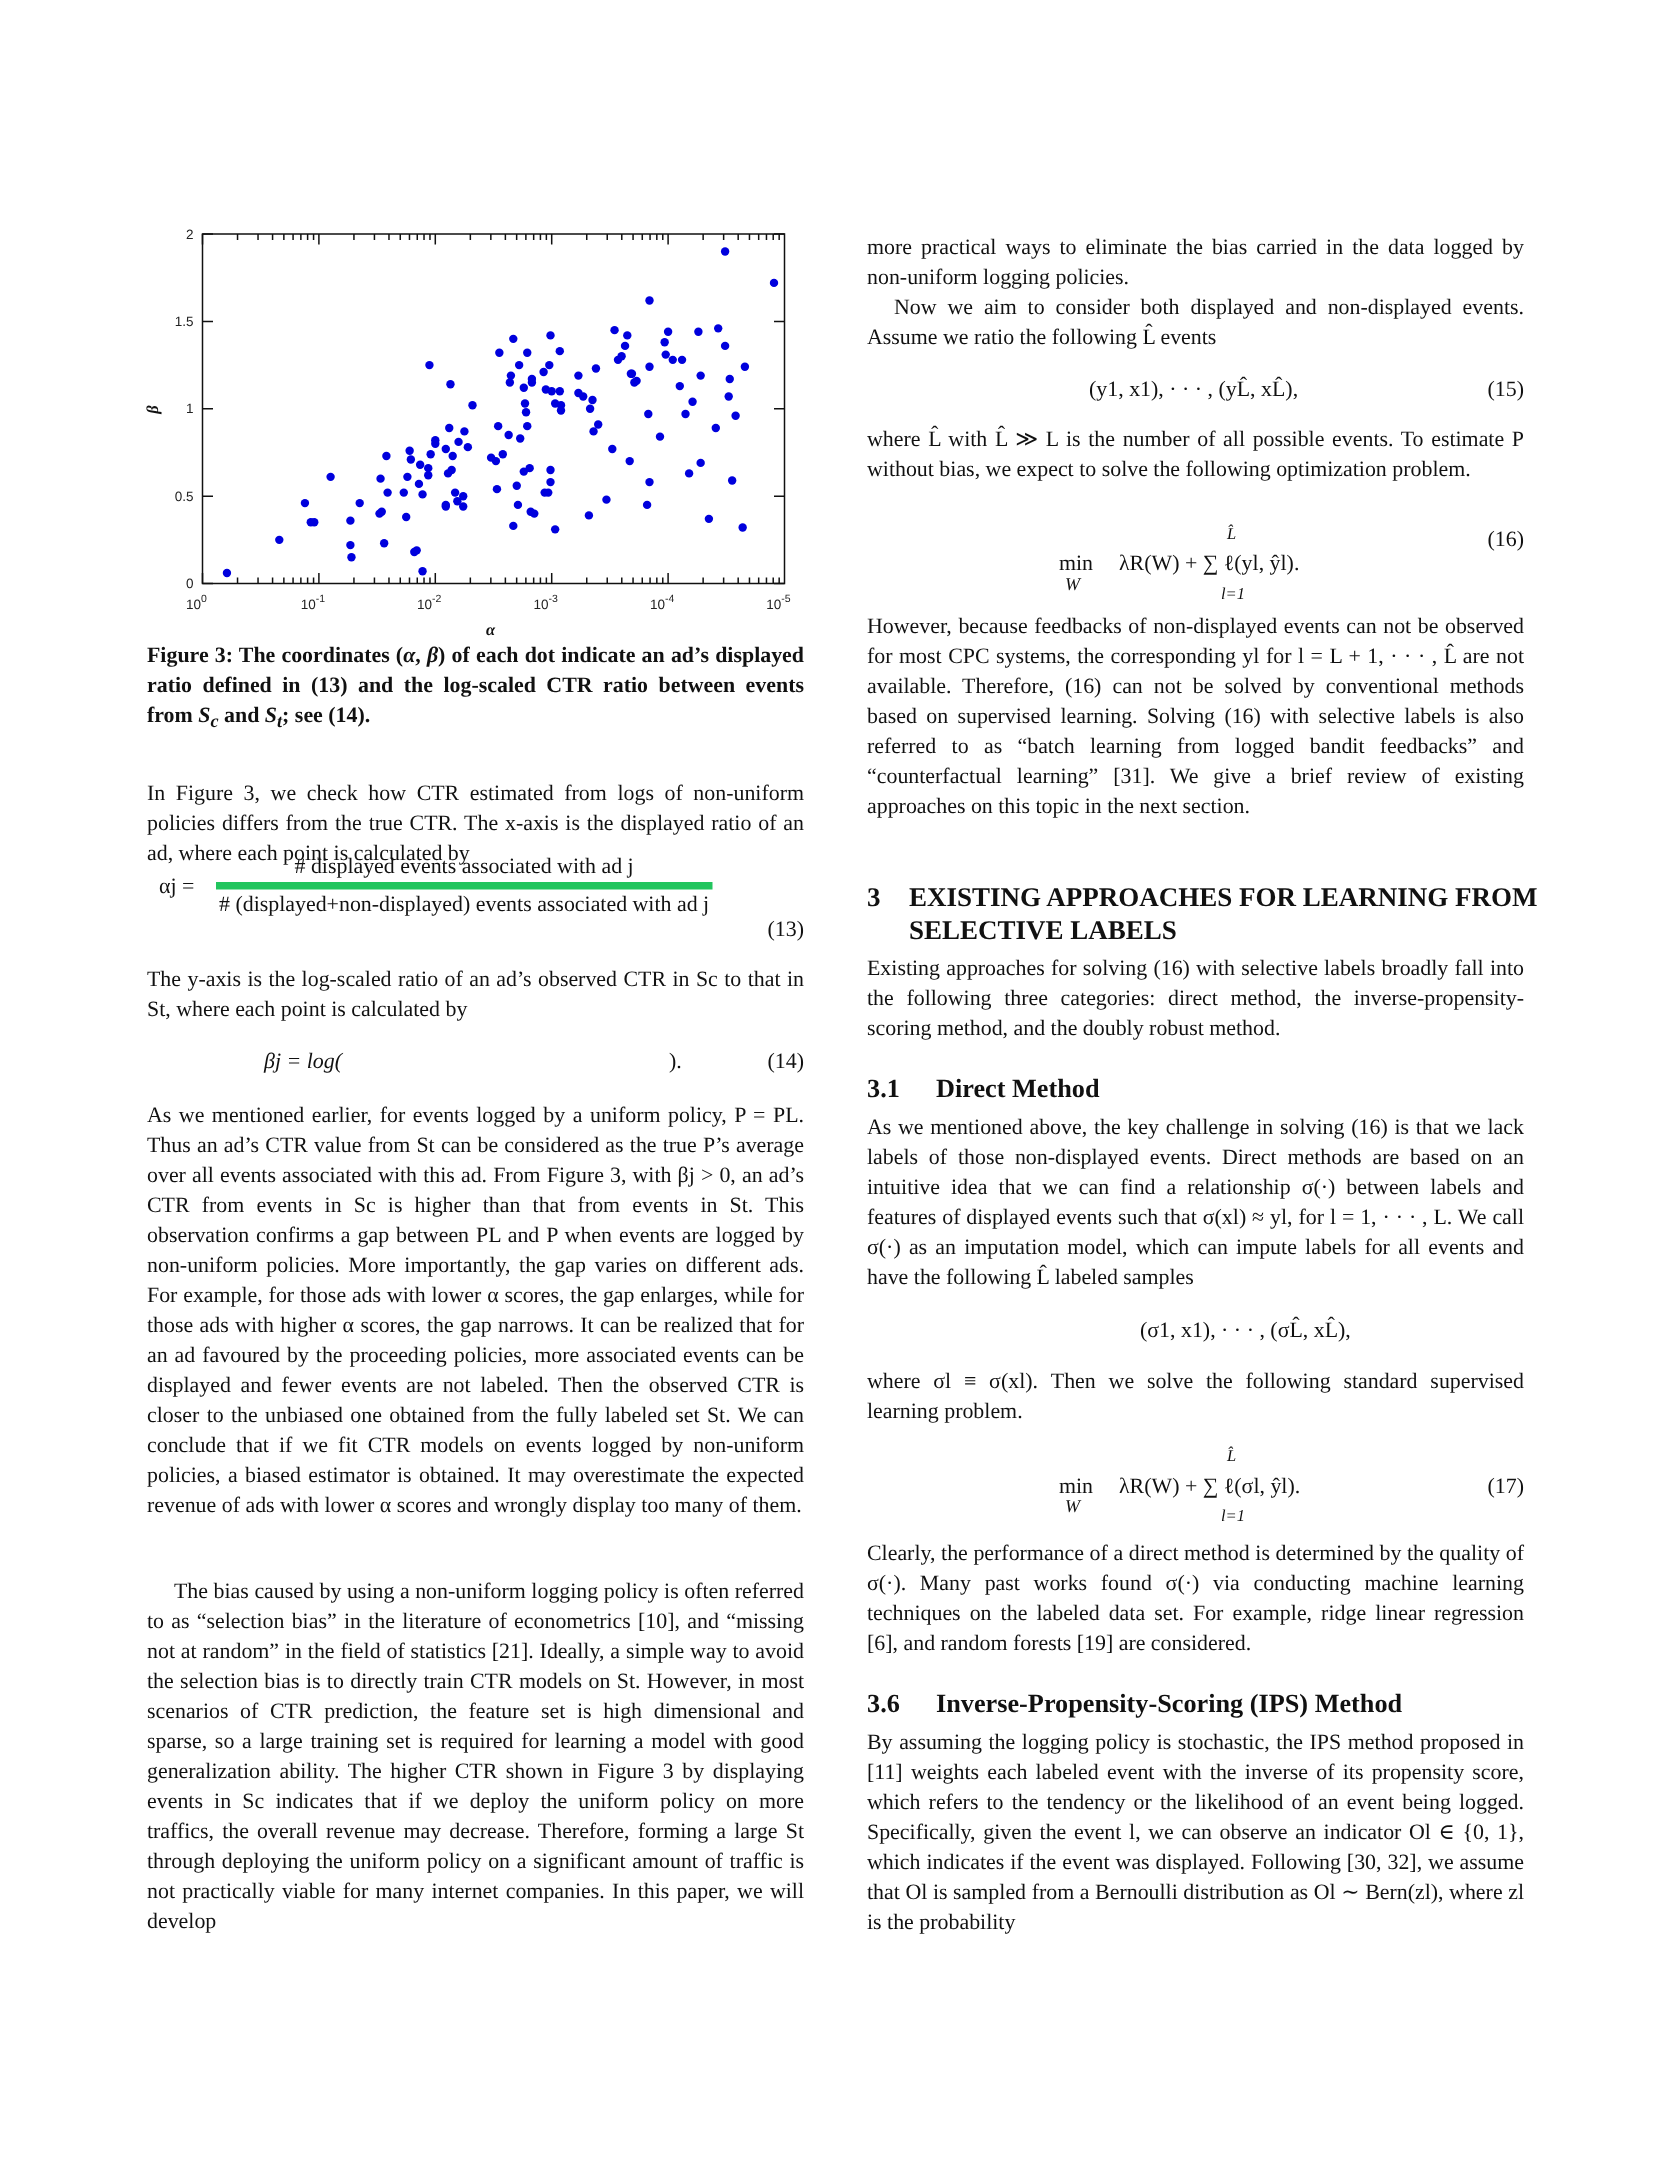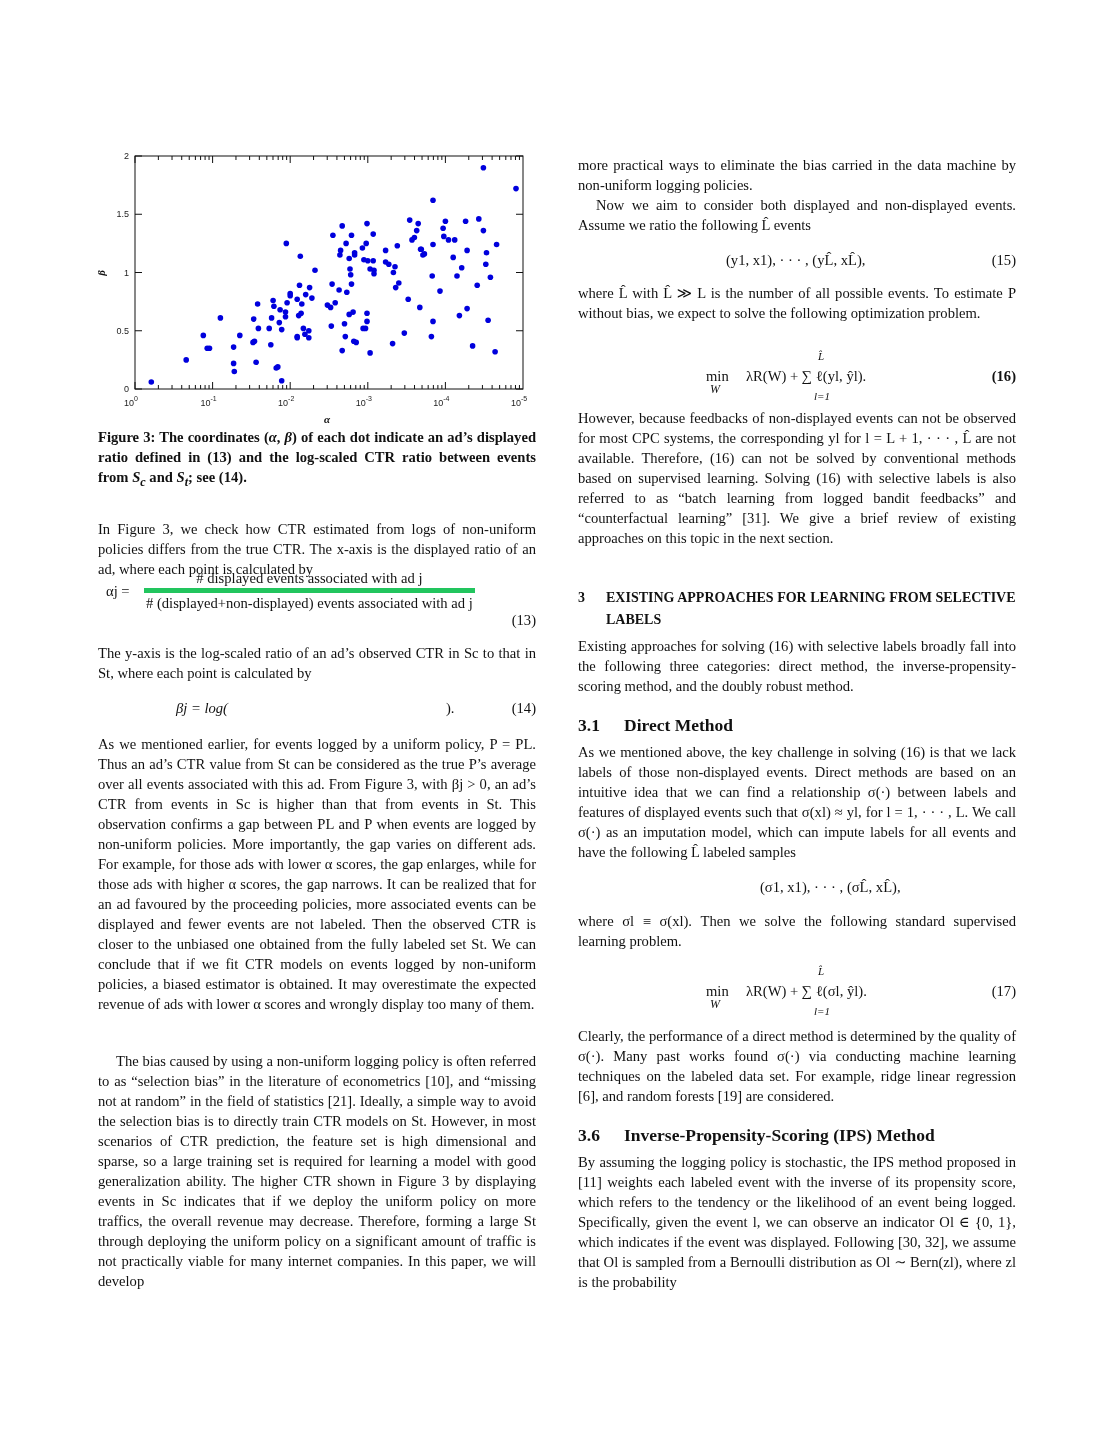--- a/index.html
+++ b/index.html
@@ -10,21 +10,21 @@
   .col-right { left: 578px; }
   p, .line-block { margin: 0; font-size: 14.6px; line-height: 20px; text-align: justify; hyphens: auto; }
   .indent { text-indent: 18px; }
   .caption { position: absolute; top: 427px; left: 98px; width: 438px;
              font-weight: bold; font-size: 14.6px; line-height: 20px; text-align: justify; }
   .eq { position: absolute; font-size: 14.6px; line-height: 20px; }
   .eqnum { position: absolute; right: 0; }
   .frac { display: inline-block; vertical-align: middle; text-align: center; }
   .frac .num { display: block; border-bottom: 5px solid #22c55e; padding: 0 2px; }
   .frac .den { display: block; padding: 0 2px; }
-  .h2 { font-weight: bold; font-size: 14px; line-height: 22px; }
+  .h2 { font-weight: bold; font-size: 18px; line-height: 22px; }
   .h3 { font-weight: bold; font-size: 17.5px; line-height: 22px; }
   i { font-style: italic; }
   .blk { position: absolute; left: 0; width: 438px; }
   
   .chart { position: absolute; left: 95px; top: 145px; width: 440px; height: 285px; }
   .chart svg { position: absolute; left: 0; top: 0; }
   .tick-lbl { font-family: "Liberation Sans", "DejaVu Sans", sans-serif; font-size: 9px; fill: #222; }
   .axis-lbl { font-family: "Liberation Serif", serif; font-size: 11px; font-weight: bold; font-style: italic; fill: #111; }
 </style>
 </head>
@@ -318,37 +318,37 @@
     <span style="position:absolute; left:78px; top:12px;font-style:italic;">βj = log(</span>
     <span style="position:absolute; left:348px; top:12px;">).</span>
     <span class="eqnum" style="top:12px;">(14)</span>
   </div>
 
   <p class="blk" style="top:734px">As we mentioned earlier, for events logged by a uniform policy, P = PL. Thus an ad’s CTR value from St can be considered as the true P’s average over all events associated with this ad. From Figure 3, with βj &gt; 0, an ad’s CTR from events in Sc is higher than that from events in St. This observation confirms a gap between PL and P when events are logged by non-uniform policies. More importantly, the gap varies on different ads. For example, for those ads with lower α scores, the gap enlarges, while for those ads with higher α scores, the gap narrows. It can be realized that for an ad favoured by the proceeding policies, more associated events can be displayed and fewer events are not labeled. Then the observed CTR is closer to the unbiased one obtained from the fully labeled set St. We can conclude that if we fit CTR models on events logged by non-uniform policies, a biased estimator is obtained. It may overestimate the expected revenue of ads with lower α scores and wrongly display too many of them.</p>
   <p class="blk indent" style="top:1051px">The bias caused by using a non-uniform logging policy is often referred to as “selection bias” in the literature of econometrics [10], and “missing not at random” in the field of statistics [21]. Ideally, a simple way to avoid the selection bias is to directly train CTR models on St. However, in most scenarios of CTR prediction, the feature set is high dimensional and sparse, so a large training set is required for learning a model with good generalization ability. The higher CTR shown in Figure 3 by displaying events in Sc indicates that if we deploy the uniform policy on more traffics, the overall revenue may decrease. Therefore, forming a large St through deploying the uniform policy on a significant amount of traffic is not practically viable for many internet companies. In this paper, we will develop</p>
 </div>
 
 <div class="col col-right">
-  <p class="blk" style="top:155px">more practical ways to eliminate the bias carried in the data machine by non-uniform logging policies.</p>
+  <p class="blk" style="top:155px">more practical ways to eliminate the bias carried in the data logged by non-uniform logging policies.</p>
   <p class="blk indent" style="top:195px">Now we aim to consider both displayed and non-displayed events. Assume we ratio the following L̂ events</p>
 
   <div class="eq blk" style="top:250px;">
     <span style="position:absolute; left:148px;">(y1, x1), · · · , (yL̂, xL̂),</span>
     <span class="eqnum">(15)</span>
   </div>
 
   <p class="blk" style="top:283px">where L̂ with L̂ ≫ L is the number of all possible events. To estimate P without bias, we expect to solve the following optimization problem.</p>
 
   <div class="eq blk" style="top:346px; height:58px;">
     <span style="position:absolute; left:128px; top:20px;">min</span>
     <span style="position:absolute; left:132px; top:33px; font-size:12px; font-style:italic;">W</span>
     <span style="position:absolute; left:240px; top:0; font-size:11px; font-style:italic;">L̂</span>
     <span style="position:absolute; left:168px; top:20px;">λR(W) + ∑ ℓ(yl, ŷl).</span>
     <span style="position:absolute; left:236px; top:40px; font-size:11px; font-style:italic;">l=1</span>
-    <span class="eqnum" style="top:20px;font-weight:bold;">(16)</span>
+    <span class="eqnum" style="top:4px;">(16)</span>
   </div>
 
   <p class="blk" style="top:408px">However, because feedbacks of non-displayed events can not be observed for most CPC systems, the corresponding yl for l = L + 1, · · · , L̂ are not available. Therefore, (16) can not be solved by conventional methods based on supervised learning. Solving (16) with selective labels is also referred to as “batch learning from logged bandit feedbacks” and “counterfactual learning” [31]. We give a brief review of existing approaches on this topic in the next section.</p>
 
   <div class="blk h2" style="top:587px; padding-left:28px; text-indent:-28px;">
     <span style="display:inline-block; width:28px; text-indent:0;">3</span><span>EXISTING APPROACHES FOR LEARNING FROM SELECTIVE LABELS</span>
   </div>
 
   <p class="blk" style="top:636px">Existing approaches for solving (16) with selective labels broadly fall into the following three categories: direct method, the inverse-propensity-scoring method, and the doubly robust method.</p>
 

